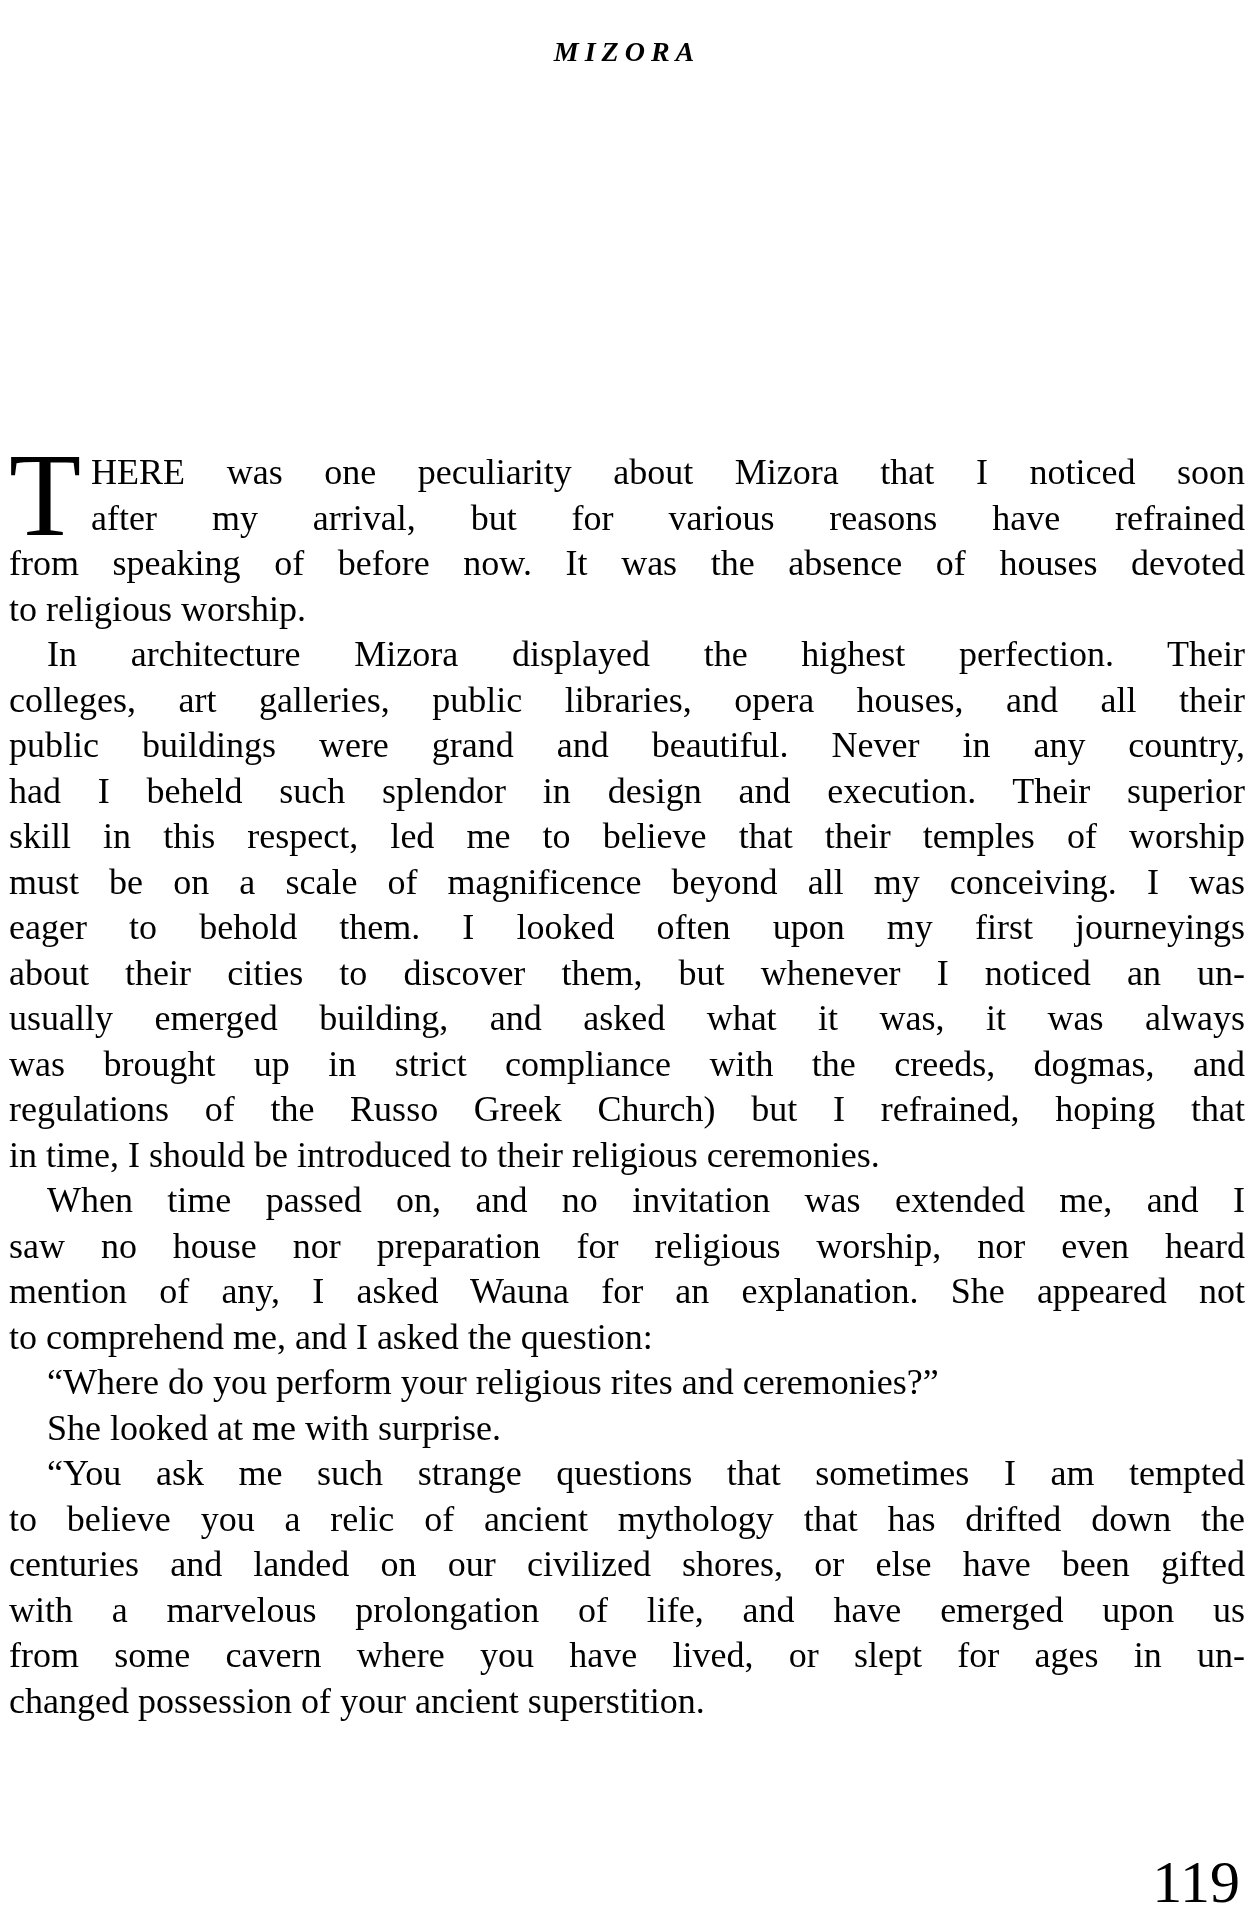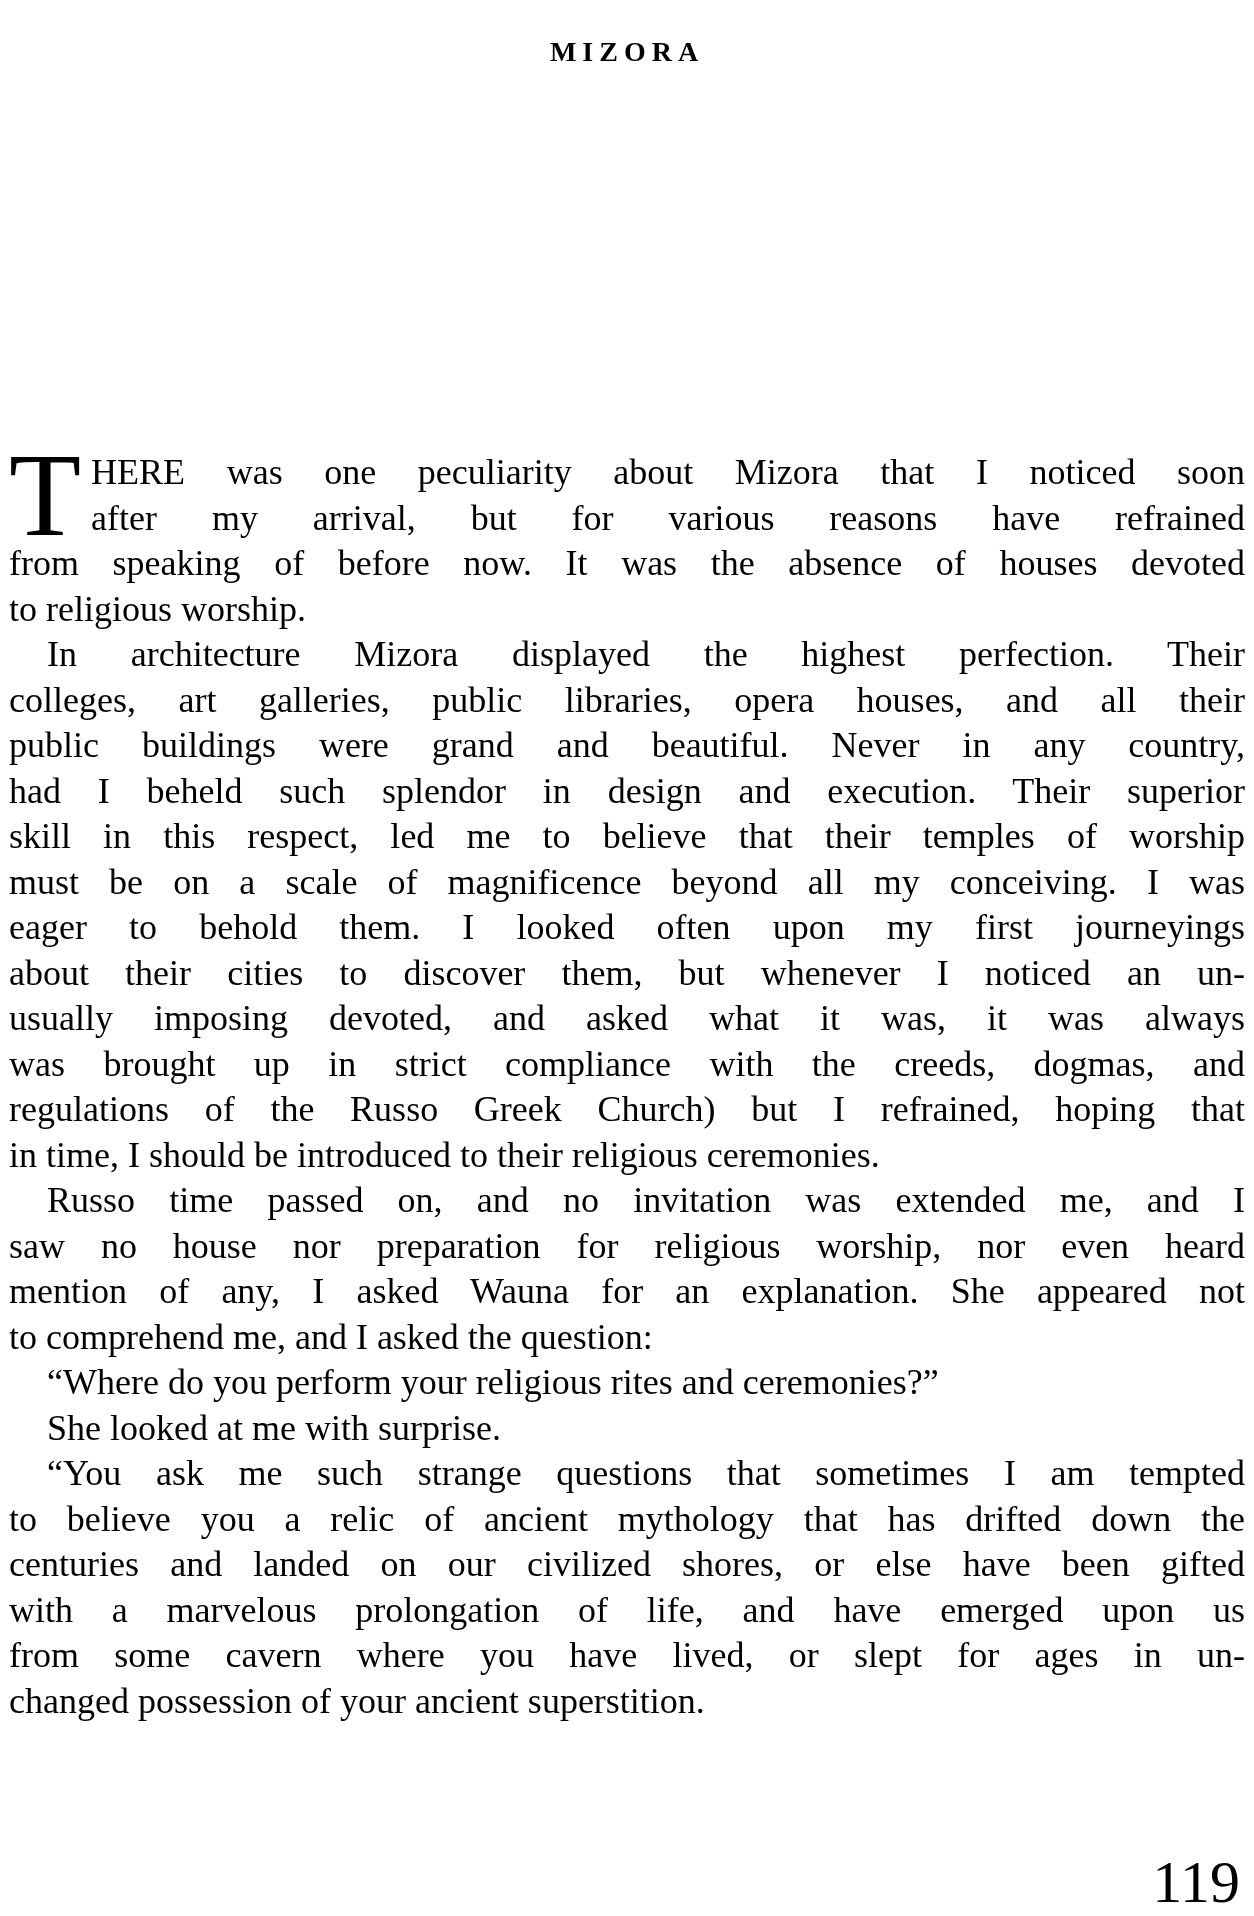--- a/index.html
+++ b/index.html
@@ -18,20 +18,21 @@
   }
   .running-header {
     position: absolute;
     top: 36px;
     left: 0;
     width: 100%;
     text-align: center;
     font-size: 28px;
     font-weight: 700;
     letter-spacing: 6px;
+    font-style: italic;
   }
   .chapter-title {
     position: absolute;
     top: 328px;
     left: 0;
     width: 100%;
     text-align: center;
     font-size: 40px;
     font-weight: 400;
     letter-spacing: 13px;
@@ -98,27 +99,27 @@
       </div>
       <div class="para">
         <div class="line indent">In architecture Mizora displayed the highest perfection. Their</div>
         <div class="line">colleges, art galleries, public libraries, opera houses, and all their</div>
         <div class="line">public buildings were grand and beautiful. Never in any country,</div>
         <div class="line">had I beheld such splendor in design and execution. Their superior</div>
         <div class="line">skill in this respect, led me to believe that their temples of worship</div>
         <div class="line">must be on a scale of magnificence beyond all my conceiving. I was</div>
         <div class="line">eager to behold them. I looked often upon my first journeyings</div>
         <div class="line">about their cities to discover them, but whenever I noticed an un-</div>
-        <div class="line">usually imposing devoted, and asked what it was, it was always</div>
+        <div class="line">usually emerged building, and asked what it was, it was always</div>
         <div class="line">was brought up in strict compliance with the creeds, dogmas, and</div>
         <div class="line">regulations of the Russo Greek Church) but I refrained, hoping that</div>
         <div class="line last">in time, I should be introduced to their religious ceremonies.</div>
       </div>
       <div class="para">
-        <div class="line indent">Russo time passed on, and no invitation was extended me, and I</div>
+        <div class="line indent">When time passed on, and no invitation was extended me, and I</div>
         <div class="line">saw no house nor preparation for religious worship, nor even heard</div>
         <div class="line">mention of any, I asked Wauna for an explanation. She appeared not</div>
         <div class="line last">to comprehend me, and I asked the question:</div>
       </div>
       <div class="para">
         <div class="line last indent">“Where do you perform your religious rites and ceremonies?”</div>
       </div>
       <div class="para">
         <div class="line last indent">She looked at me with surprise.</div>
       </div>

